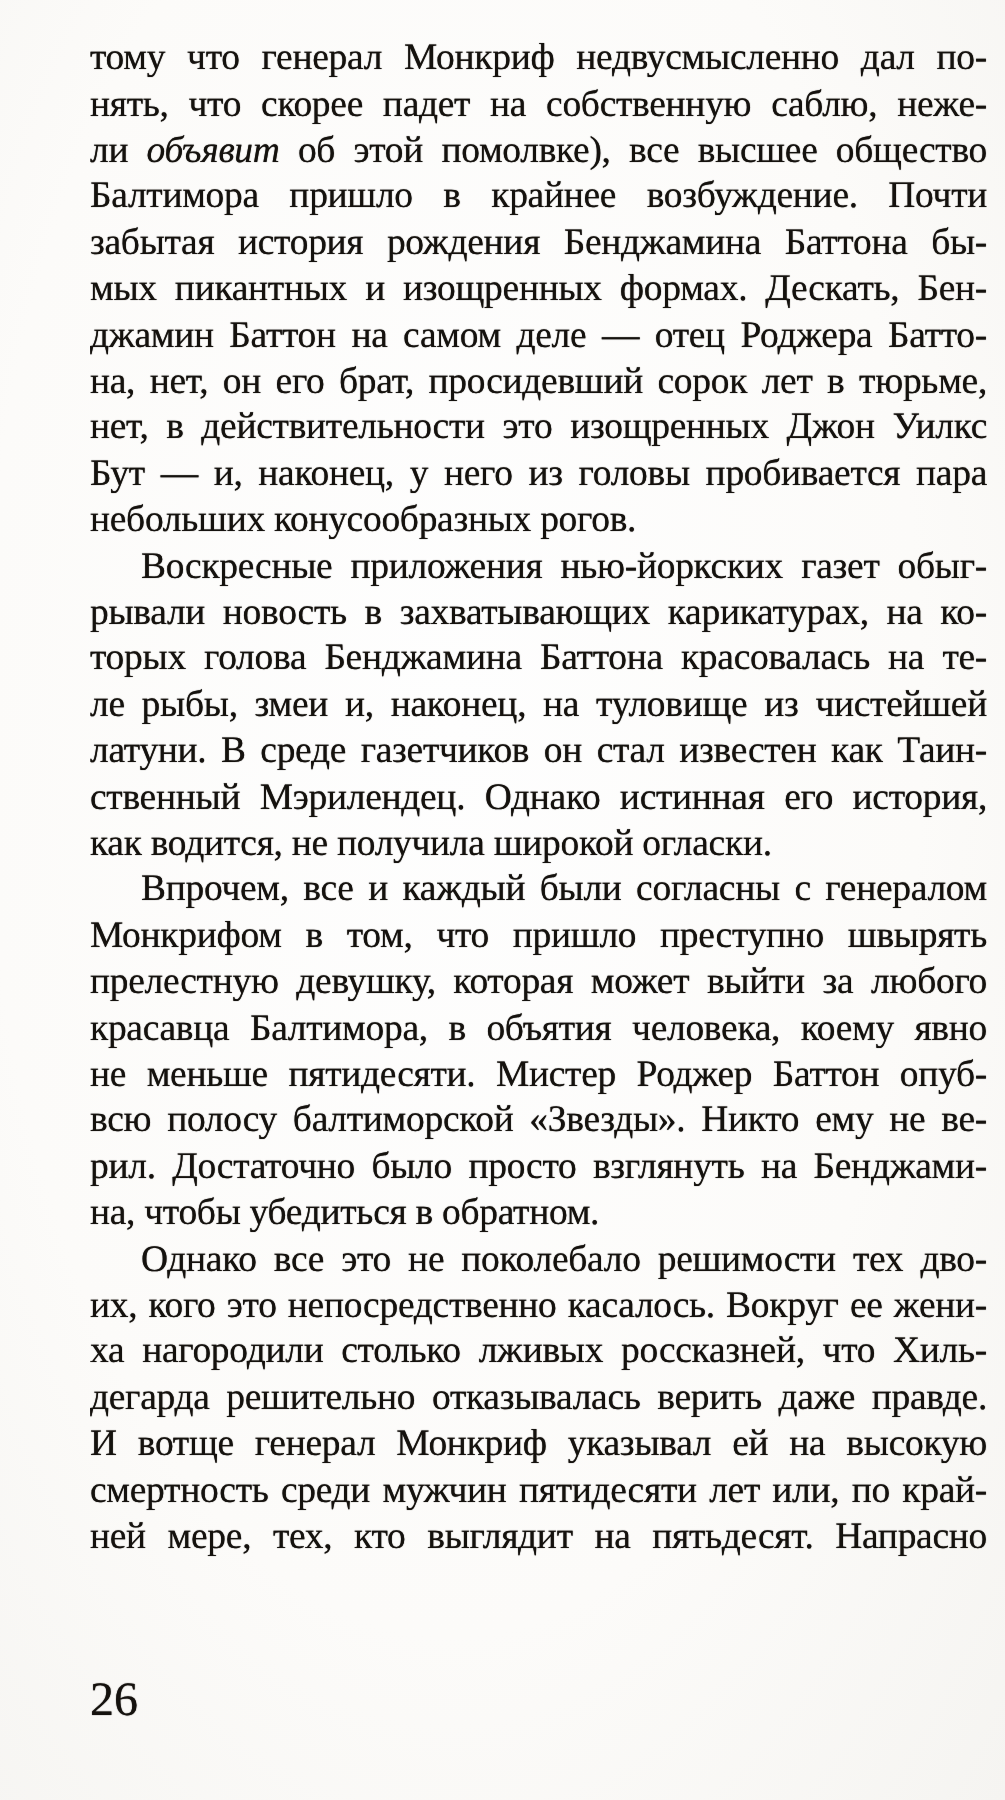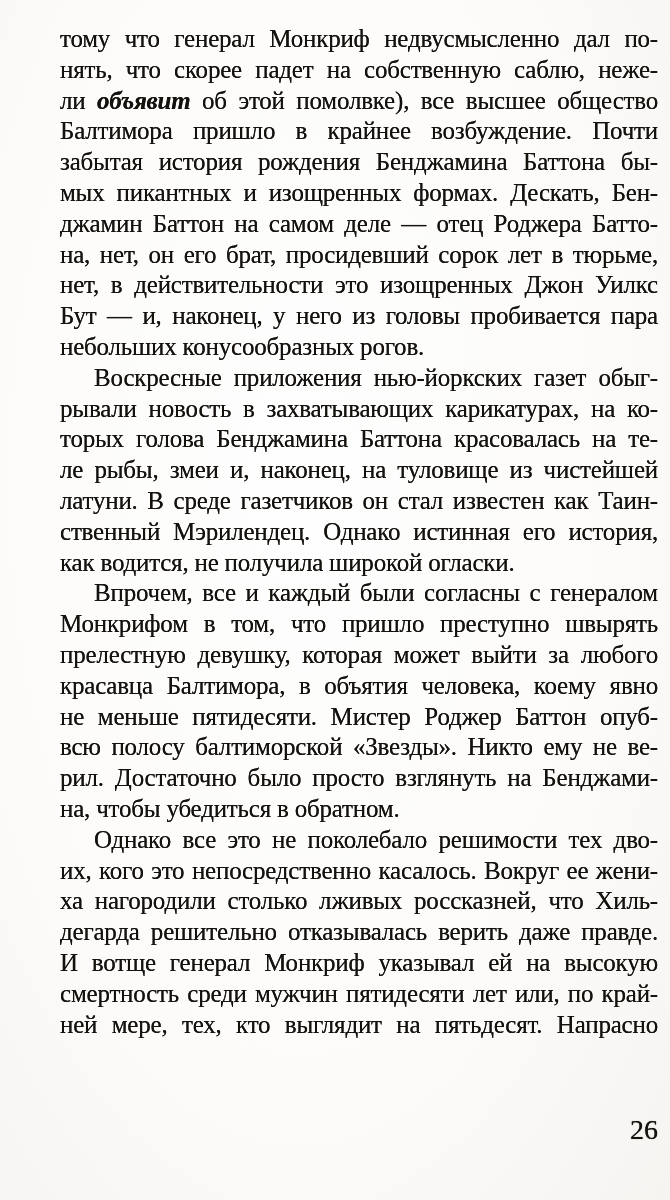--- a/index.html
+++ b/index.html
@@ -34,30 +34,29 @@
   }
   .line.flush {
     text-align: right;
     text-align-last: left;
   }
   .line.indent {
     text-indent: 34px;
   }
   .italic {
     font-style: italic;
-    font-weight: bold;
   }
   .page-number {
     position: absolute;
     left: 60px;
     top: 1114px;
     width: 598px;
-    text-align: right;
+    text-align: left;
     font-family: "Liberation Serif", "DejaVu Serif", serif;
-    font-size: 28px;
+    font-size: 32px;
     color: #15120e;
     text-shadow: 0 0 0.7px rgba(21, 18, 14, 0.9);
   }
 </style>
 </head>
 <body>
 
 <div class="page">
   <div class="text-block">
       <div class="line"><span>тому что генерал Монкриф недвусмысленно дал по-</span></div>

